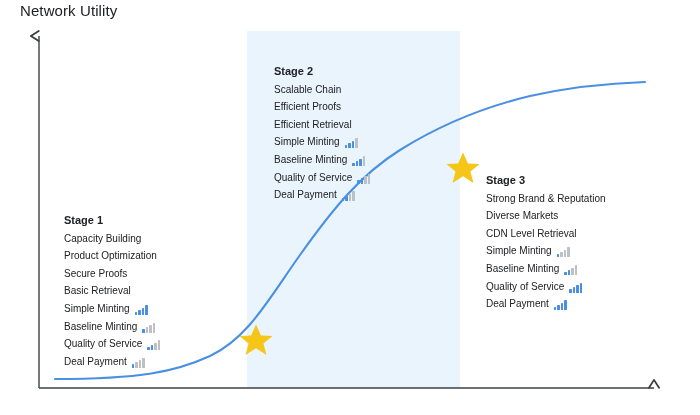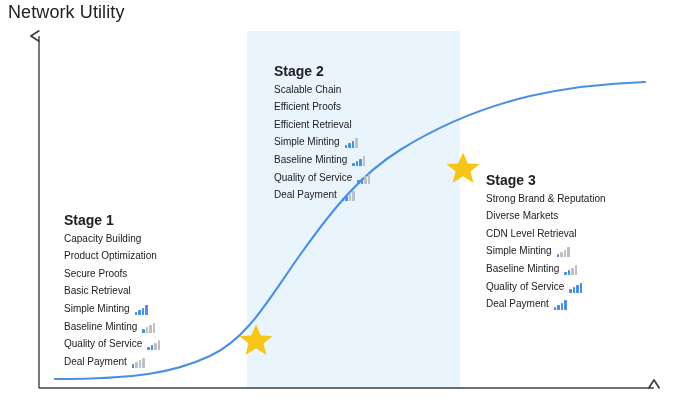--- a/index.html
+++ b/index.html
@@ -18,43 +18,44 @@
   #chart-root {
     position: absolute;
     inset: 0;
     width: 700px;
     height: 415px;
   }
 
   
   .axis-label {
     position: absolute;
-    font-size: 18px;
+    font-size: 15px;
     color: #202124;
     white-space: nowrap;
     letter-spacing: 0.1px;
+    margin-left: 12px;
   }
   #y-axis-label { left: 8px;  top: 2px; }
   #x-axis-label { left: 665px; top: 417px; text-decoration: underline; }
 
   
   #plot-svg {
     position: absolute;
     left: 0; top: 0;
     width: 700px; height: 415px;
     overflow: visible;
   }
 
   
   .stage-block {
     position: absolute;
     white-space: nowrap;
   }
   .stage-title {
-    font-size: 14px;
+    font-size: 11px;
     font-weight: bold;
     color: #202124;
     line-height: 17.6px;
     margin-bottom: 0px;
   }
   .stage-line {
     font-size: 10px;
     font-weight: normal;
     color: #202124;
     line-height: 17.6px;

